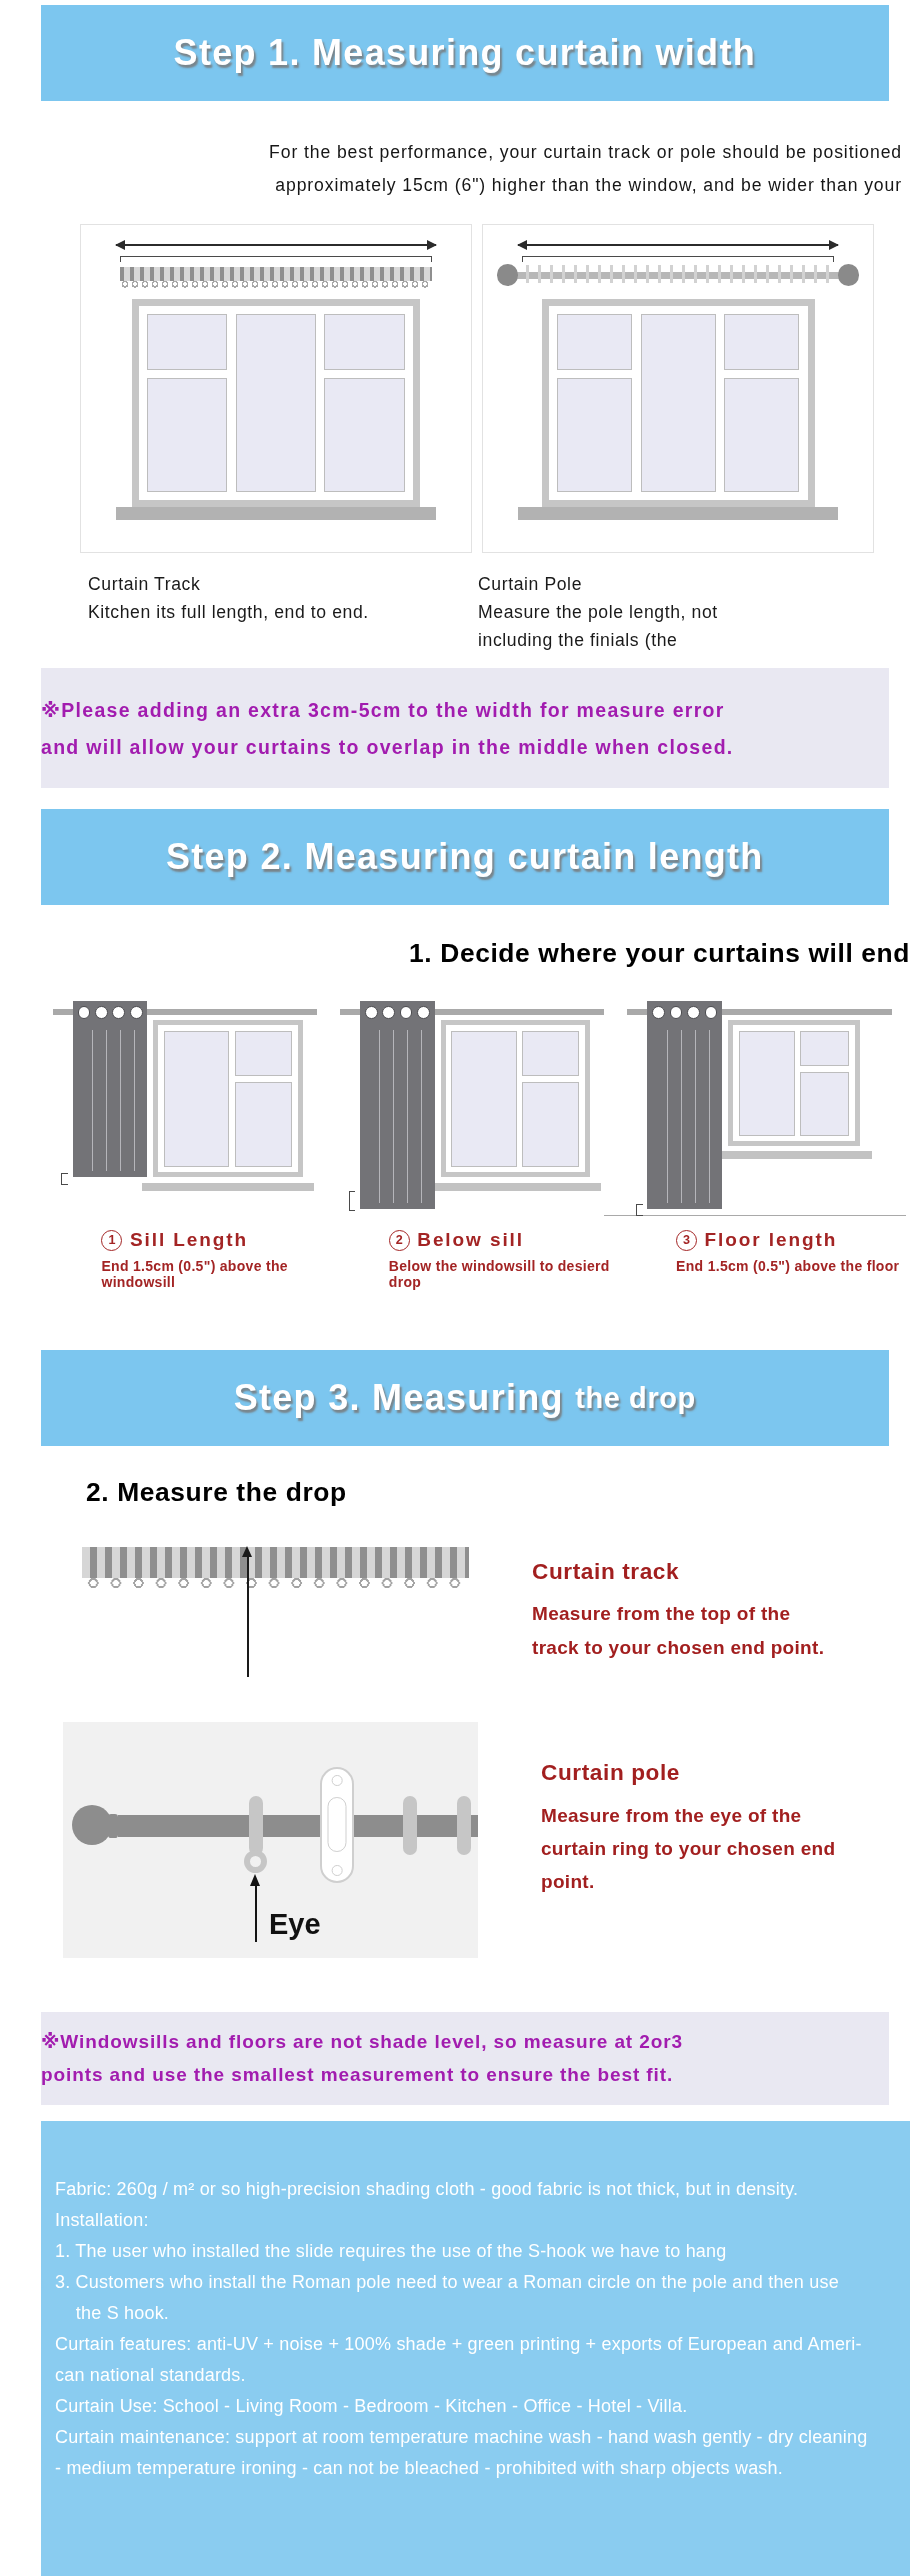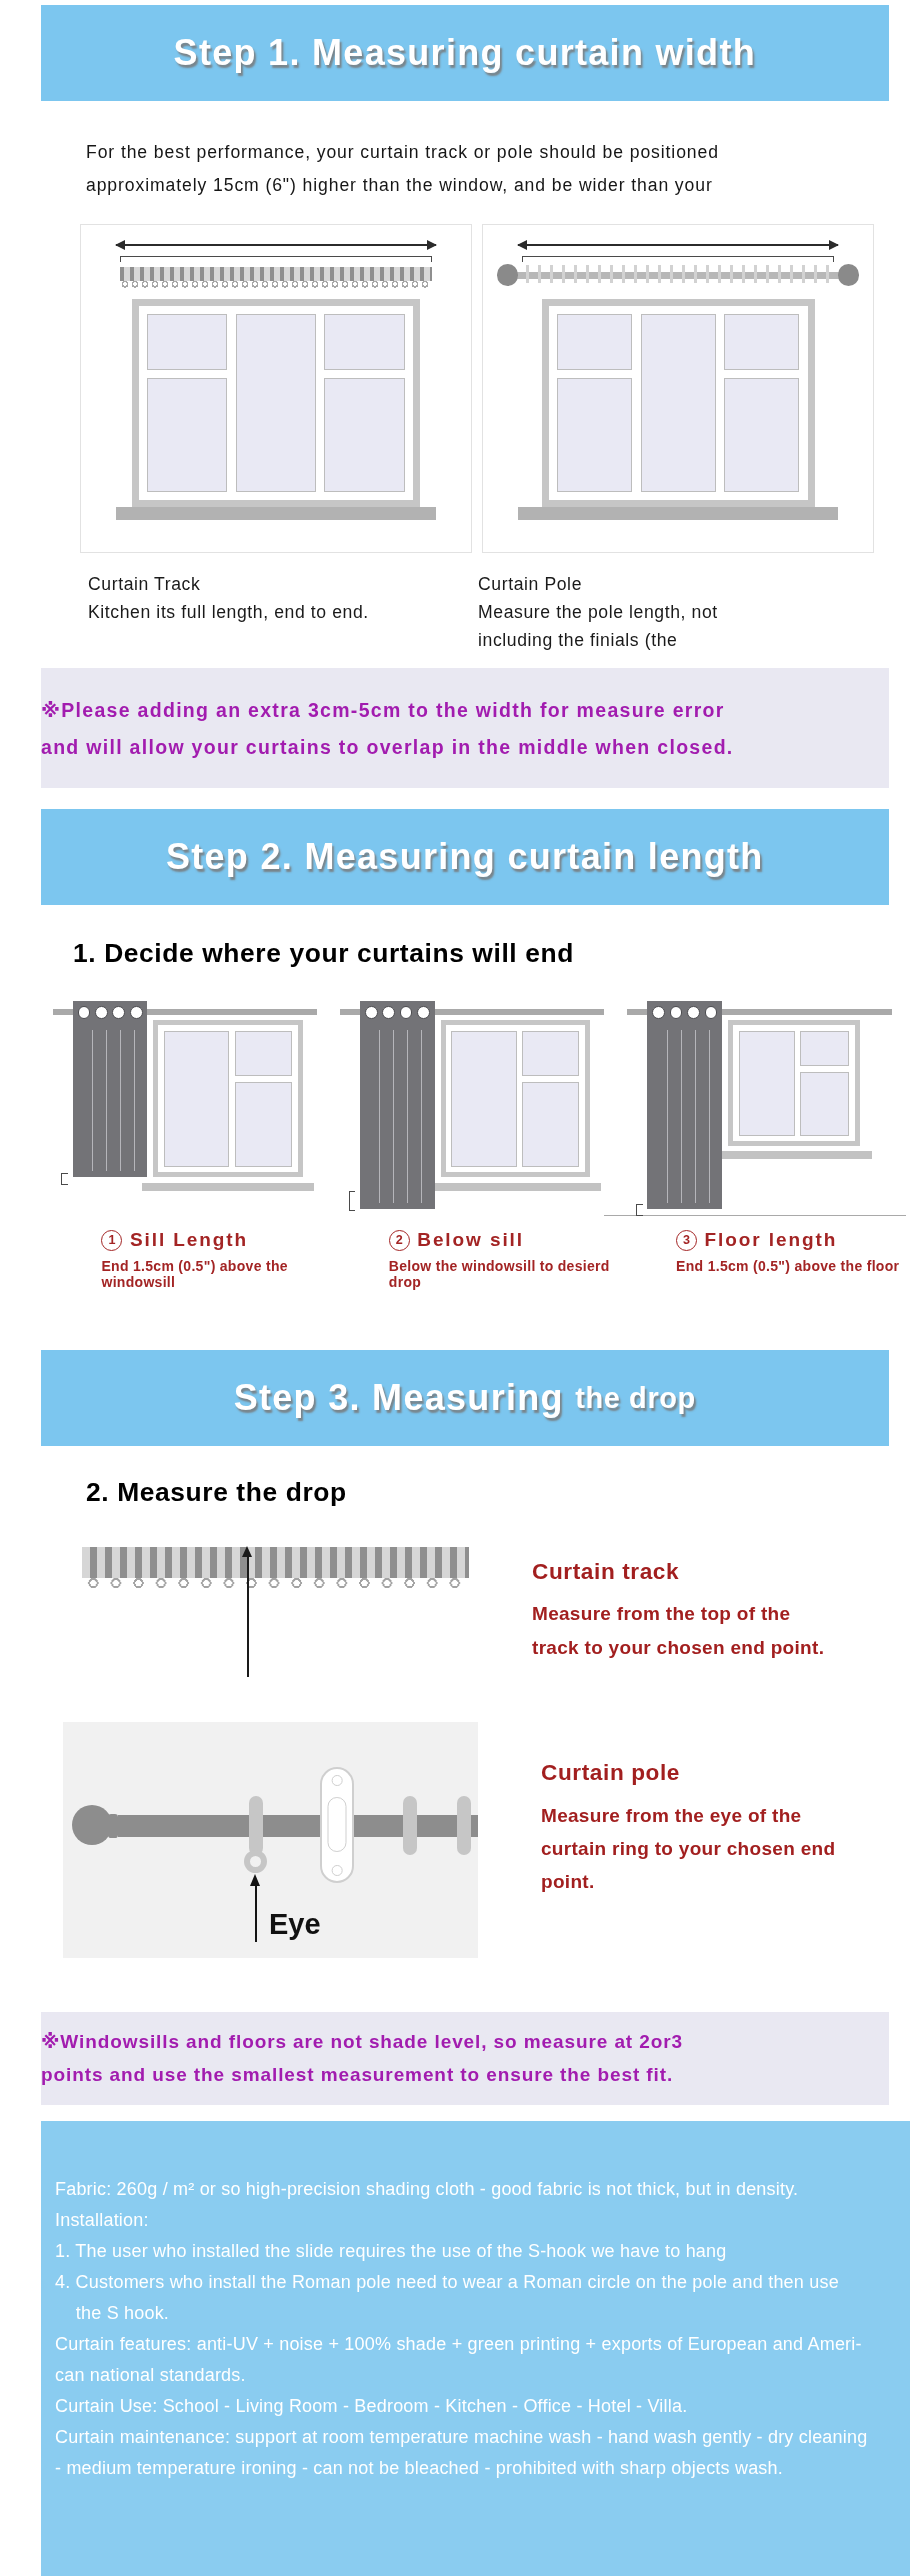--- a/index.html
+++ b/index.html
@@ -8,22 +8,22 @@
 
   
   .banner{margin:5px 21.4px 0 41px;height:96px;background:#7cc6ef;
           display:flex;align-items:center;justify-content:center;}
   .banner .btxt{color:#fff;font-weight:bold;font-size:36px;letter-spacing:1.3px;
                 text-shadow:1.9px 2.5px 1.9px rgba(120,120,120,0.85);}
   .banner .btxt-sub{color:#fff;font-weight:bold;font-size:29px;letter-spacing:0.6px;
                 margin-left:11.3px;text-shadow:1.9px 2.5px 1.9px rgba(120,120,120,0.85);}
 
   
-  .intro{margin:35px 16px 0 86px;color:#161616;font-size:17.6px;letter-spacing:0.9px;
-         line-height:1.9;}
+  .intro{margin:35px 8px 0 86px;color:#161616;font-size:17.6px;letter-spacing:0.9px;
+         line-height:1.9;text-align:right;}
   .intro div{white-space:nowrap;}
 
   .figrow{margin:21.4px 0 0 80px;display:flex;gap:10.7px;width:794px;}
   .sbox{flex:1;border:0.6px solid #e2e2e2;background:#fff;position:relative;height:327px;}
 
   .arrow1{position:absolute;top:19px;left:9%;right:9%;height:1.9px;background:#2b2b2b;}
   .arrow1:before,.arrow1:after{content:"";position:absolute;top:-4.4px;width:0;height:0;
       border-top:5px solid transparent;border-bottom:5px solid transparent;}
   .arrow1:before{left:-1.3px;border-right:10px solid #2b2b2b;}
   .arrow1:after{right:-1.3px;border-left:10px solid #2b2b2b;}
@@ -57,21 +57,21 @@
 
   
   .note{margin:14px 21.4px 0 41px;background:#e9e8f2;text-align:left;color:#a21caf;
         font-weight:bold;}
   .note div{white-space:nowrap;}
   .note.n1{padding:24px 0 21.4px;font-size:19.5px;letter-spacing:1.3px;line-height:1.9;}
   .note.n2{padding:12.6px 0 14px;font-size:19px;letter-spacing:0.9px;line-height:1.75;}
 
   
   .banner.b2{margin-top:21.4px;align-items:center;}
-  .h1{margin:33px 0 0 73px;font-size:26.4px;font-weight:bold;color:#000;letter-spacing:0.6px;}
+  .h1{margin:33px 0 0 73px;font-size:26.4px;font-weight:bold;color:#000;letter-spacing:0.6px;text-align:right;}
 
   .optrow{margin:25px 12px 0 44px;display:flex;width:862px;}
   .opt{flex:1;position:relative;}
   .fig2{position:relative;height:226px;}
   .f2pole{position:absolute;top:15px;left:3%;right:5%;height:5.7px;background:#a9a9a9;z-index:0;}
   .f2win{position:absolute;top:26.4px;left:38%;right:10%;height:157px;box-sizing:border-box;
       border:5px solid #c6c6c6;background:#fff;display:flex;gap:5.7px;padding:5.7px;z-index:1;}
   .f2win .wa{flex:1.15;display:flex;flex-direction:column;}
   .f2win .wb{flex:1;display:flex;flex-direction:column;gap:5.7px;}
   .f2win .pane{border-width:1.3px;}
@@ -372,21 +372,21 @@
 
   <div class="note n2">
     <div>※Windowsills and floors are not shade level, so measure at 2or3</div>
     <div>points and use the smallest measurement to ensure the best fit.</div>
   </div>
 
   <div class="footer">
     <div>Fabric: 260g / m² or so high-precision shading cloth - good fabric is not thick, but in density.</div>
     <div>Installation:</div>
     <div>1. The user who installed the slide requires the use of the S-hook we have to hang</div>
-    <div>4. Customers who install the Roman pole need to wear a Roman circle on the pole and then use</div>
+    <div>3. Customers who install the Roman pole need to wear a Roman circle on the pole and then use</div>
     <div>&nbsp;&nbsp;&nbsp;&nbsp;the S hook.</div>
     <div>Curtain features: anti-UV + noise + 100% shade + green printing + exports of European and Ameri-</div>
     <div>can national standards.</div>
     <div>Curtain Use: School - Living Room - Bedroom - Kitchen - Office - Hotel - Villa.</div>
     <div>Curtain maintenance: support at room temperature machine wash - hand wash gently - dry cleaning</div>
     <div>- medium temperature ironing - can not be bleached - prohibited with sharp objects wash.</div>
   </div>
 
 </div>
 

